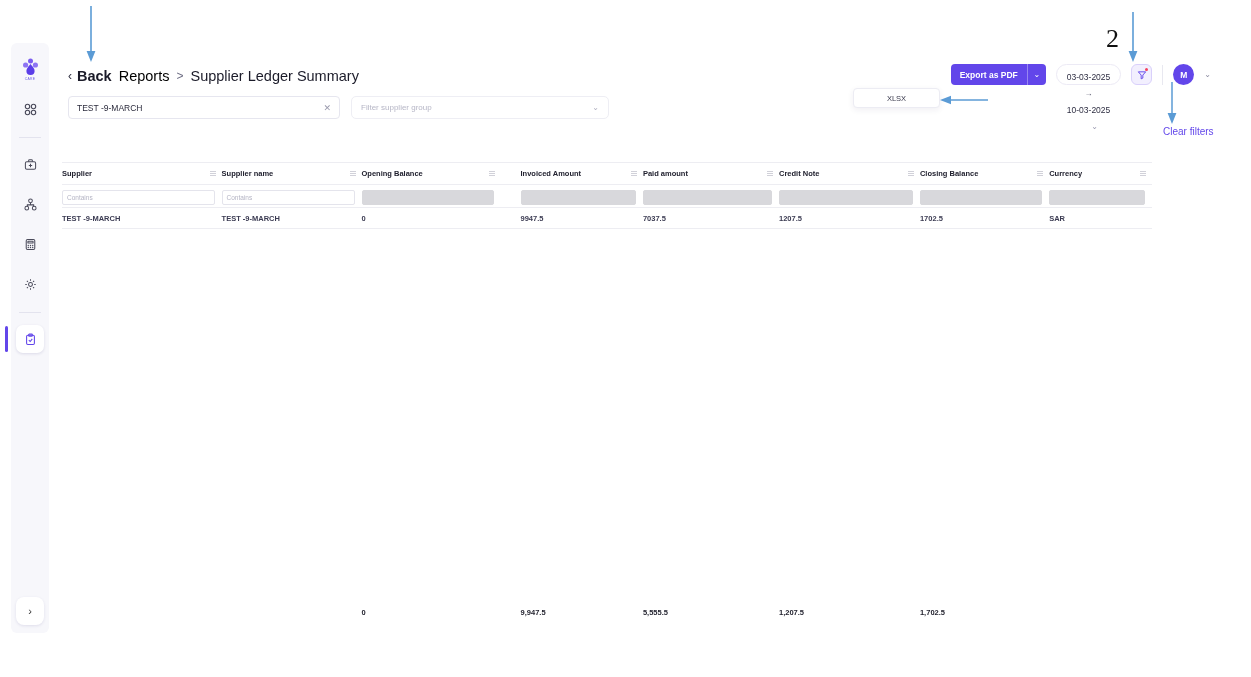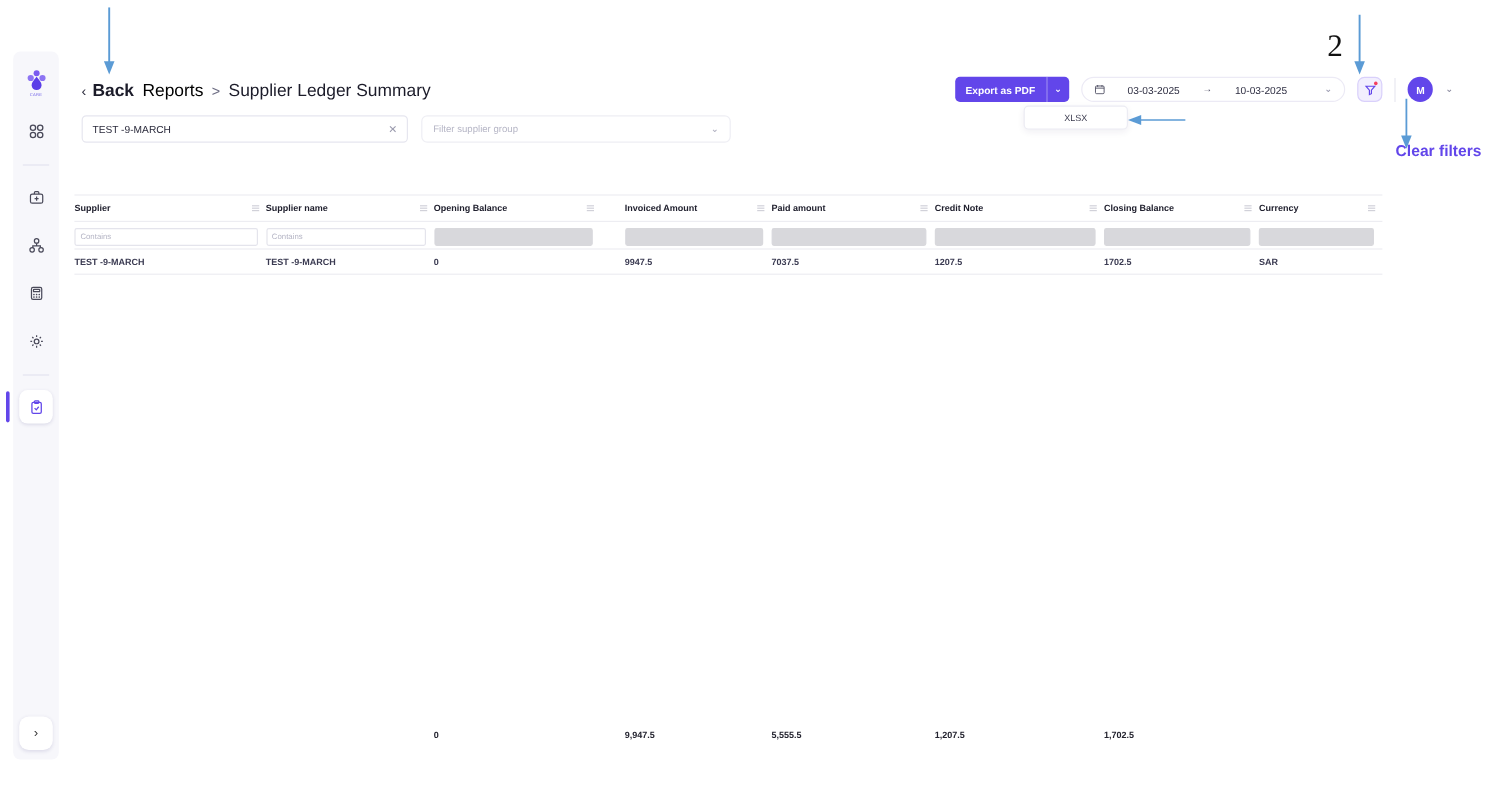--- a/index.html
+++ b/index.html
@@ -84,22 +84,22 @@
   }
   .export-btn .lbl {
     display: flex; align-items: center; padding: 2px 9px;
     color: #fff; font-size: 8.5px; font-weight: 700;
   }
   .export-btn .cv {
     display: flex; align-items: center; justify-content: center; width: 19px;
     color: #fff; font-size: 8px; border-left: 1px solid rgba(255,255,255,.35);
   }
   .date-box {
-    display: flex; align-items: center; gap: 19px; height: 21px;
-    border: 1px solid #eceaf5; border-radius: 11px; background: #fff; padding: 0 10px;
+    display: flex; align-items: center; gap: 7px; height: 21px;
+    border: 1px solid #eceaf5; border-radius: 11px; background: #fff; padding: 0 10px; flex-direction: column;
   }
   .date-box .dt { font-size: 8.5px; color: #2e2e42; }
   .date-box .arw { font-size: 8px; color: #55556b; }
   .date-box .cv { font-size: 8px; color: #9a9ab0; margin-left: 12px; }
   .filter-btn {
     position: relative; width: 21px; height: 21px; border-radius: 6px;
     background: #f2effe; border: 1px solid #d9d0fb;
     display: flex; align-items: center; justify-content: center;
   }
   .filter-btn .dot {
@@ -117,22 +117,22 @@
   .xlsx-menu {
     position: absolute; left: 853px; top: 88px;
     width: 87px; height: 20px;
     background: #fff; border: 1px solid #ececf3; border-radius: 4px;
     box-shadow: 0 2px 6px rgba(40,30,90,.07);
     display: flex; align-items: center; justify-content: center;
   }
   .xlsx-menu span { font-size: 7.5px; color: #3a3a4d; }
 
   .clear-filters {
-    position: absolute; left: 1163px; top: 118px;
-    font-size: 13px; color: #6246ea; font-weight: bold;
+    position: absolute; left: 1163px; top: 126px;
+    font-size: 10px; color: #6246ea;
   }
   .ann-num {
     position: absolute; left: 1106px; top: 24px;
     font-size: 26px; color: #111; font-family: "Liberation Serif", serif;
   }
 
   
   .table { position: absolute; left: 62px; top: 162px; width: 1090px; }
   .thead { display: flex; height: 21px; align-items: center; }
   .th {

